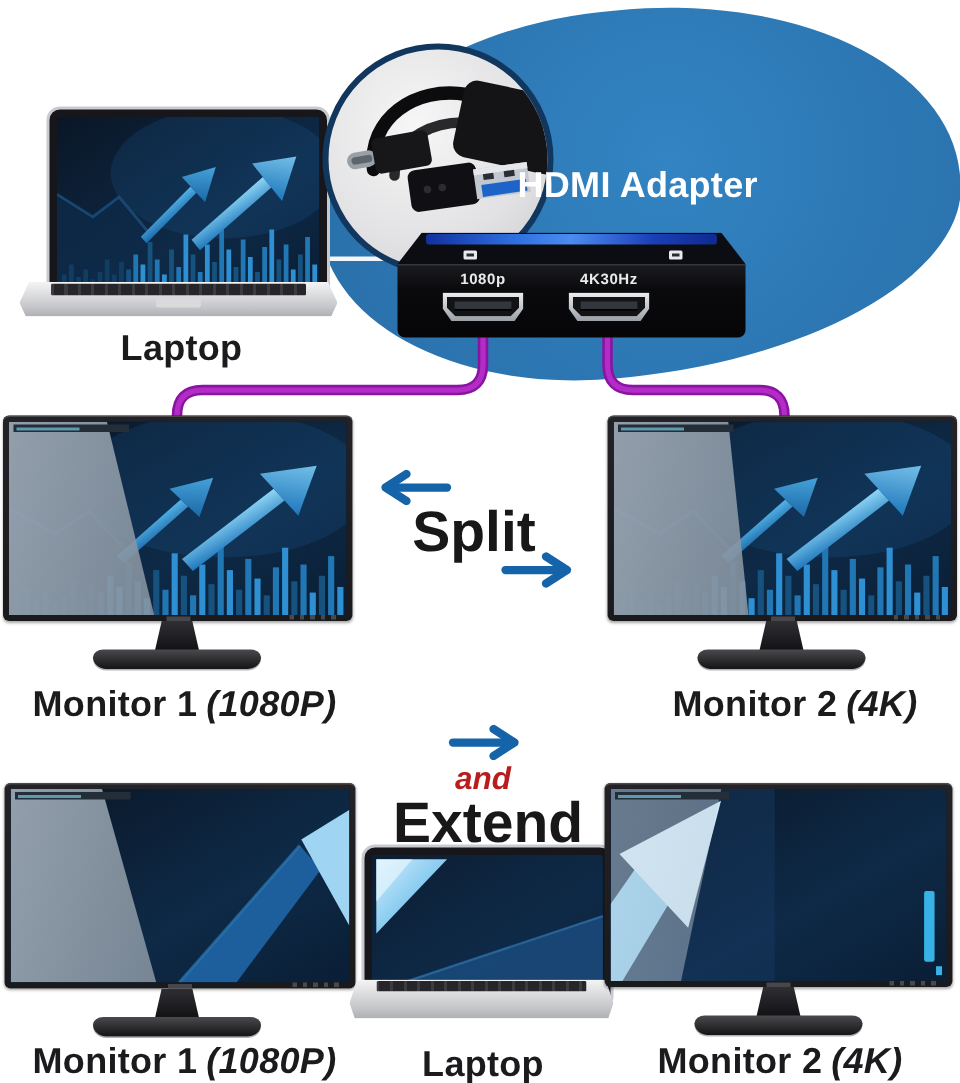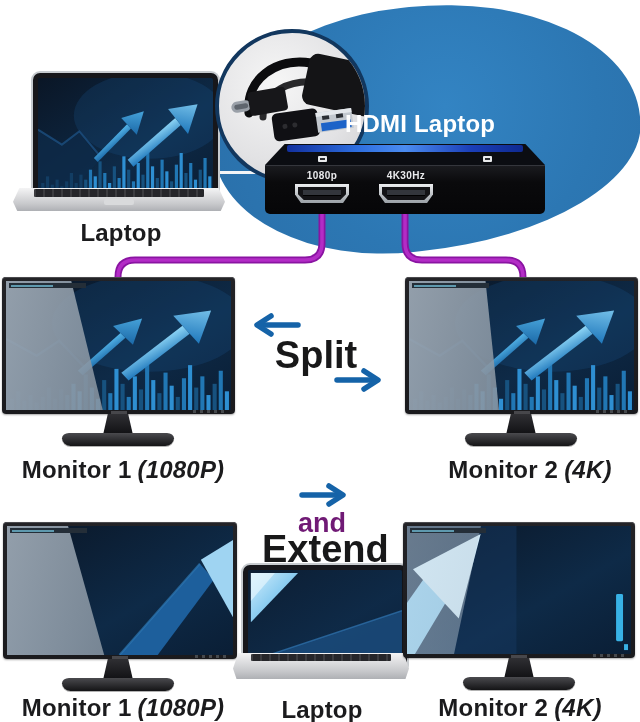--- a/index.html
+++ b/index.html
@@ -13,21 +13,21 @@
     border-radius:48% 52% 55% 45% / 52% 55% 45% 50%;transform:rotate(-6deg);}
   .bubble-text{left:345px;top:76px;width:225px;z-index:6;color:#ffffff;
     font-size:24px;font-weight:700;line-height:32px;letter-spacing:.2px;}
 
   
   .photo-circle{left:215px;top:29px;width:146px;height:146px;border-radius:50%;z-index:6;
     border:4px solid #12375e;overflow:hidden;
     background:radial-gradient(circle at 40% 35%,#f6f6f6 0%,#e2e2e4 60%,#cccccf 100%);}
 
   
-  .adapter{left:265px;top:144px;width:232px;height:70px;z-index:7;padding-left:48px;}
+  .adapter{left:265px;top:155px;width:232px;height:70px;z-index:7;}
   .ad-top{position:absolute;left:0;top:0;width:100%;height:21px;background:#0b0d12;
     clip-path:polygon(7% 0,93% 0,100% 100%,0 100%);}
   .ad-stripe{position:absolute;left:8%;top:1px;width:84%;height:7px;border-radius:2px;
     background:linear-gradient(90deg,#12309e,#2e6fe0 30%,#4b8cf0 50%,#1b3fb8 78%,#0f2a90);}
   .ad-ic{position:absolute;top:12px;width:9px;height:6px;border-radius:1px;background:#e8eaec;}
   .ad-ic i{display:block;margin:1.5px auto 0;width:5px;height:2px;background:#2a2c30;}
   .ad-front{position:absolute;left:0;top:21px;width:100%;height:49px;border-radius:0 0 5px 5px;
     background:linear-gradient(#1b1c20,#0a0a0c 35%,#060608);box-shadow:inset 0 1px 0 #34363c;}
   .portg{position:absolute;top:5px;width:58px;text-align:center;}
   .portg .plabel{display:block;color:#e9eaec;font-size:10px;font-weight:600;letter-spacing:.4px;margin-bottom:3px;}
@@ -73,21 +73,21 @@
     background:repeating-linear-gradient(90deg,#46494d 0 3px,transparent 3px 7px);}
   .brand{position:absolute;left:50%;bottom:0;transform:translateX(-50%);width:16px;height:3px;background:#47474b;}
   .neck{background:linear-gradient(#2f2f33,#101013);clip-path:polygon(16% 0,84% 0,100% 100%,0 100%);z-index:4;}
   .mbase{background:linear-gradient(#4a4a4e,#141416);border-radius:8px 8px 10px 10px/6px 6px 9px 9px;z-index:4;
     box-shadow:0 1px 0 rgba(0,0,0,.3);}
 
   
   .cap{z-index:5;text-align:center;font-weight:600;font-size:24px;color:#1b1b1d;letter-spacing:.2px;}
   .cap .res{font-style:italic;margin-left:6px;}
   .big{font-weight:800;font-size:38px;color:#181819;}
-  .andtxt{font-weight:600;font-size:27px;color:#701a75;}
+  .andtxt{font-style:italic;font-weight:600;font-size:21px;color:#b91c1c;}
   .arrow{z-index:5;}
   .arrow svg{display:block;}
   .flip{transform:scaleX(-1);}
 </style>
 </head>
 <body>
 
 <div id="canvas">
 
   <svg width="0" height="0" style="position:absolute" aria-hidden="true">
@@ -214,21 +214,21 @@
         <rect x="98" y="81" width="36" height="4" fill="#e4e8ec"></rect>
         <rect x="102" y="92" width="30" height="8" fill="#1d63c8"></rect>
         <rect x="104" y="85" width="7" height="4" fill="#2a2e34"></rect>
           <rect x="118" y="85" width="7" height="4" fill="#2a2e34"></rect>
       </g>
     </svg>
   </div>
 
   <div class="abs bubble-text">
     <br>
-    <span>HDMI Laptop</span>
+    <span>HDMI Adapter</span>
   </div>
 
   <div class="abs adapter">
     <div class="ad-top">
       <div class="ad-stripe"></div>
       <div class="ad-ic" style="left:19%;">
           <i></i>
         </div>
       <div class="ad-ic" style="left:78%;">
           <i></i>

